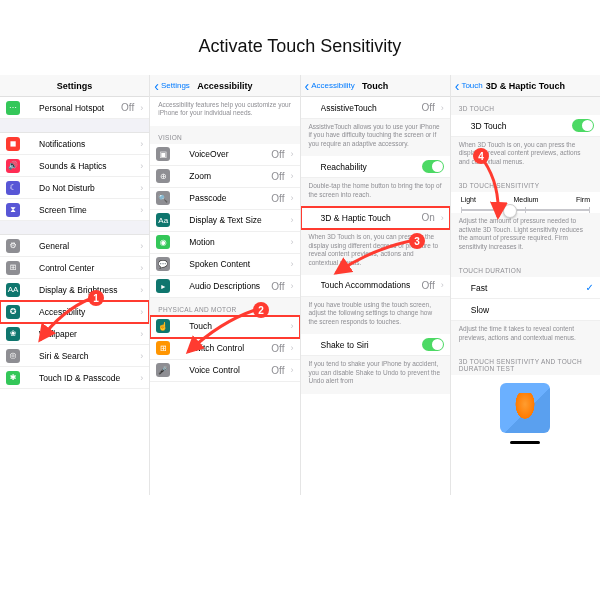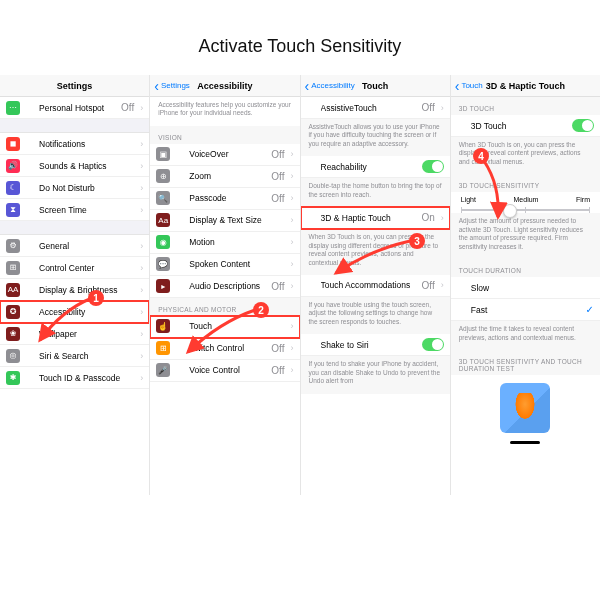--- a/index.html
+++ b/index.html
@@ -29,21 +29,21 @@
   .seg { display:flex; justify-content:space-between; font-size:7px; color:#000; padding:4px 10px 0;}
   .slider{ margin:6px 10px 2px; height:2px; background:#c7c7cc; position:relative; border-radius:1px;}
   .slider::before{content:""; position:absolute; left:33%; top:-5px; width:12px; height:12px; background:#fff; border:1px solid #ccc; border-radius:50%; box-shadow:0 1px 2px rgba(0,0,0,.2);}
   .tick{position:absolute; width:1px; height:6px; background:#c7c7cc; top:-2px;}
   .callout{ position:absolute; width:16px; height:16px; border-radius:50%; background:#ff3b30; color:#fff; font-size:10px; font-weight:700; display:flex; align-items:center; justify-content:center; z-index:5;}
   .arrow{ position:absolute; z-index:4; pointer-events:none;}
   .preview-img{ width:50px; height:50px; border-radius:6px; margin:8px auto; display:block; background:linear-gradient(135deg,#6bb0ff 0%,#6bb0ff 55%,#5aa0ef 55%,#5aa0ef 100%); position:relative; overflow:hidden;}
   .preview-img::after{content:""; position:absolute; left:14px; top:10px; width:22px; height:28px; background:radial-gradient(ellipse at 50% 40%, #ff9d30 0%, #ff7a00 60%, transparent 62%);}
   .preview-bar{width:30px;height:3px;background:#000;border-radius:2px;margin:2px auto 0;}
   
-  .i-green{background:#34c759;} .i-red{background:#ff3b30;} .i-pink{background:#ff2d55;} .i-purple{background:#5856d6;} .i-blue{background:#7f1d1d;} .i-gray{background:#8e8e93;} .i-orange{background:#ff9500;}
+  .i-green{background:#34c759;} .i-red{background:#ff3b30;} .i-pink{background:#ff2d55;} .i-purple{background:#5856d6;} .i-blue{background:#0f766e;} .i-gray{background:#8e8e93;} .i-orange{background:#ff9500;}
 </style>
 </head>
 <body>
 <div class="wrap">
 
 <div class="title">Activate Touch Sensitivity</div>
 
 <div class="panels">
 
   <div class="panel">
@@ -267,25 +267,25 @@
       </div>
       <div class="slider">
         <span class="tick" style="left:0"></span>
             <span class="tick" style="left:50%"></span>
             <span class="tick" style="right:0"></span>
       </div>
       <div class="desc">Adjust the amount of pressure needed to activate 3D Touch. Light sensitivity reduces the amount of pressure required. Firm sensitivity increases it.</div>
       <div class="section-label">TOUCH DURATION</div>
       <div id="p4d">
             <div class="row">
-              <span class="label">Slow</span>
-            </div>
-            <div class="row">
               <span class="label">Fast</span>
               <span class="checkmark">✓</span>
+            </div>
+            <div class="row">
+              <span class="label">Slow</span>
             </div>
           </div>
       <div class="desc">Adjust the time it takes to reveal content previews, actions and contextual menus.</div>
       <div class="section-label">3D TOUCH SENSITIVITY AND TOUCH DURATION TEST</div>
       <div class="preview-img"></div>
       <div class="preview-bar"></div>
     </div>
   </div>
 
 </div>

